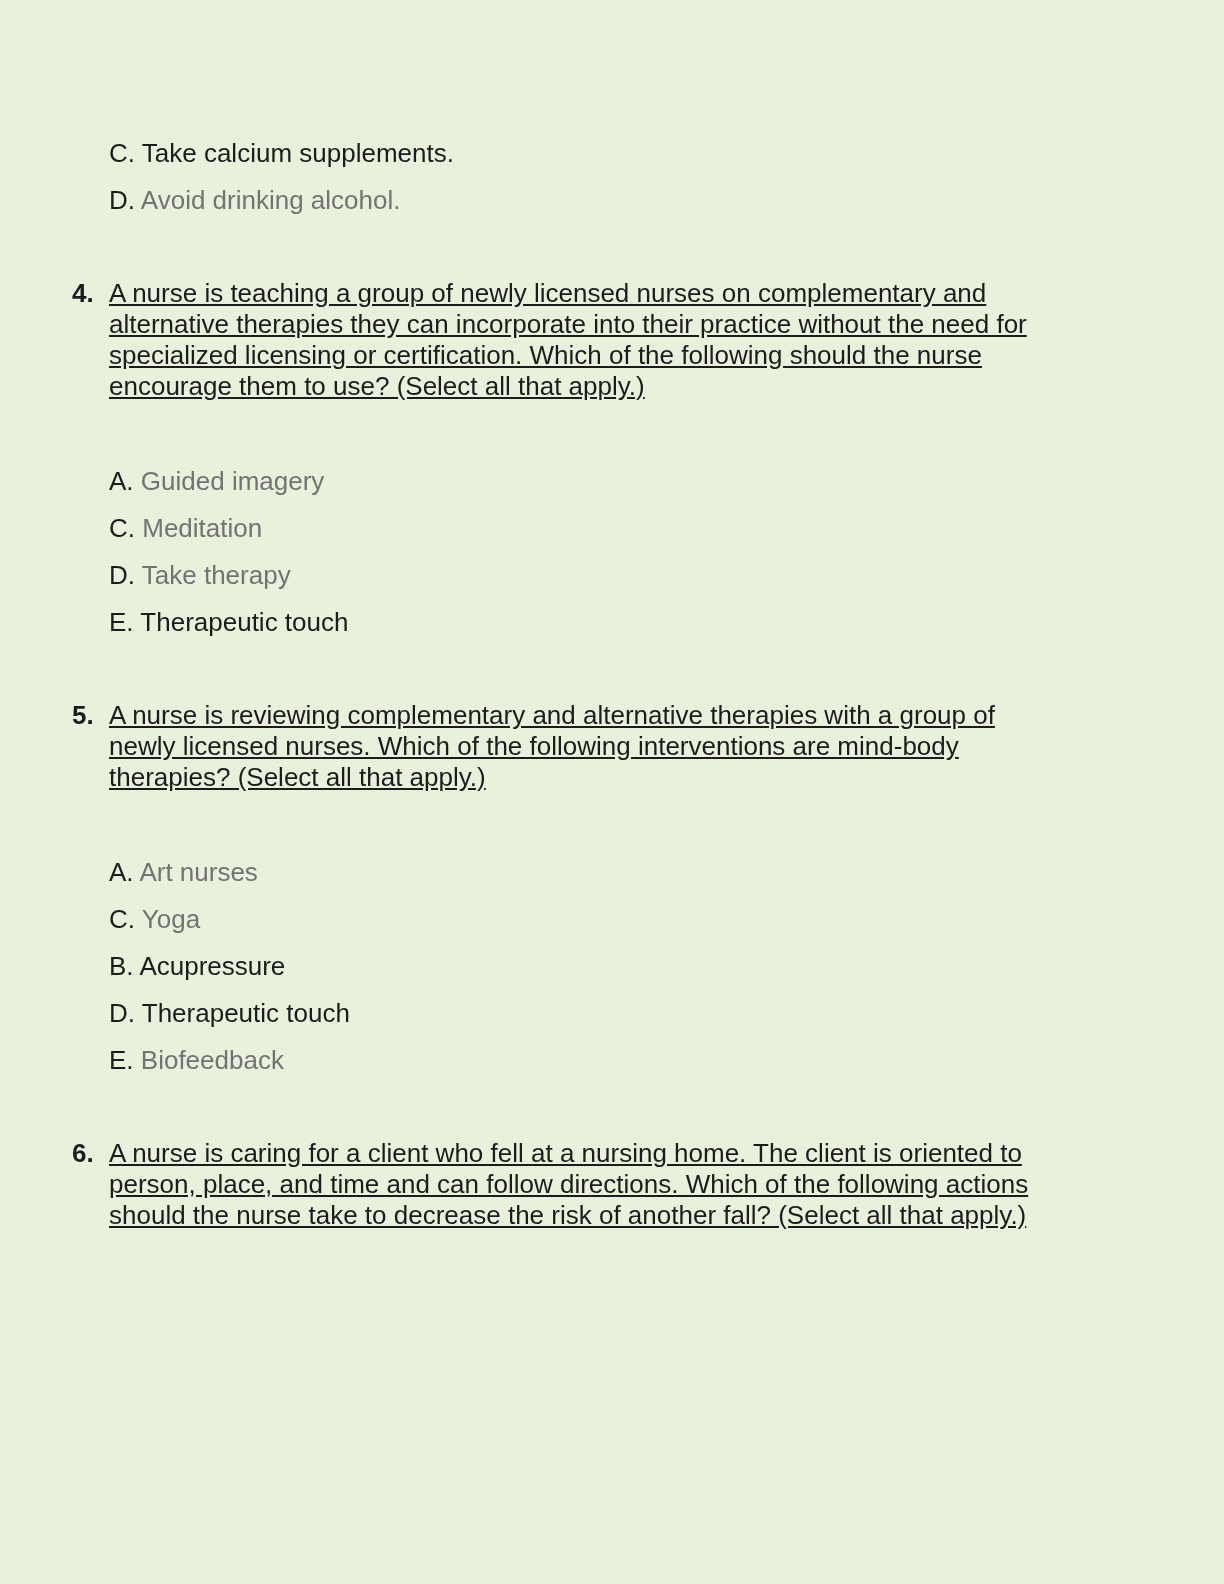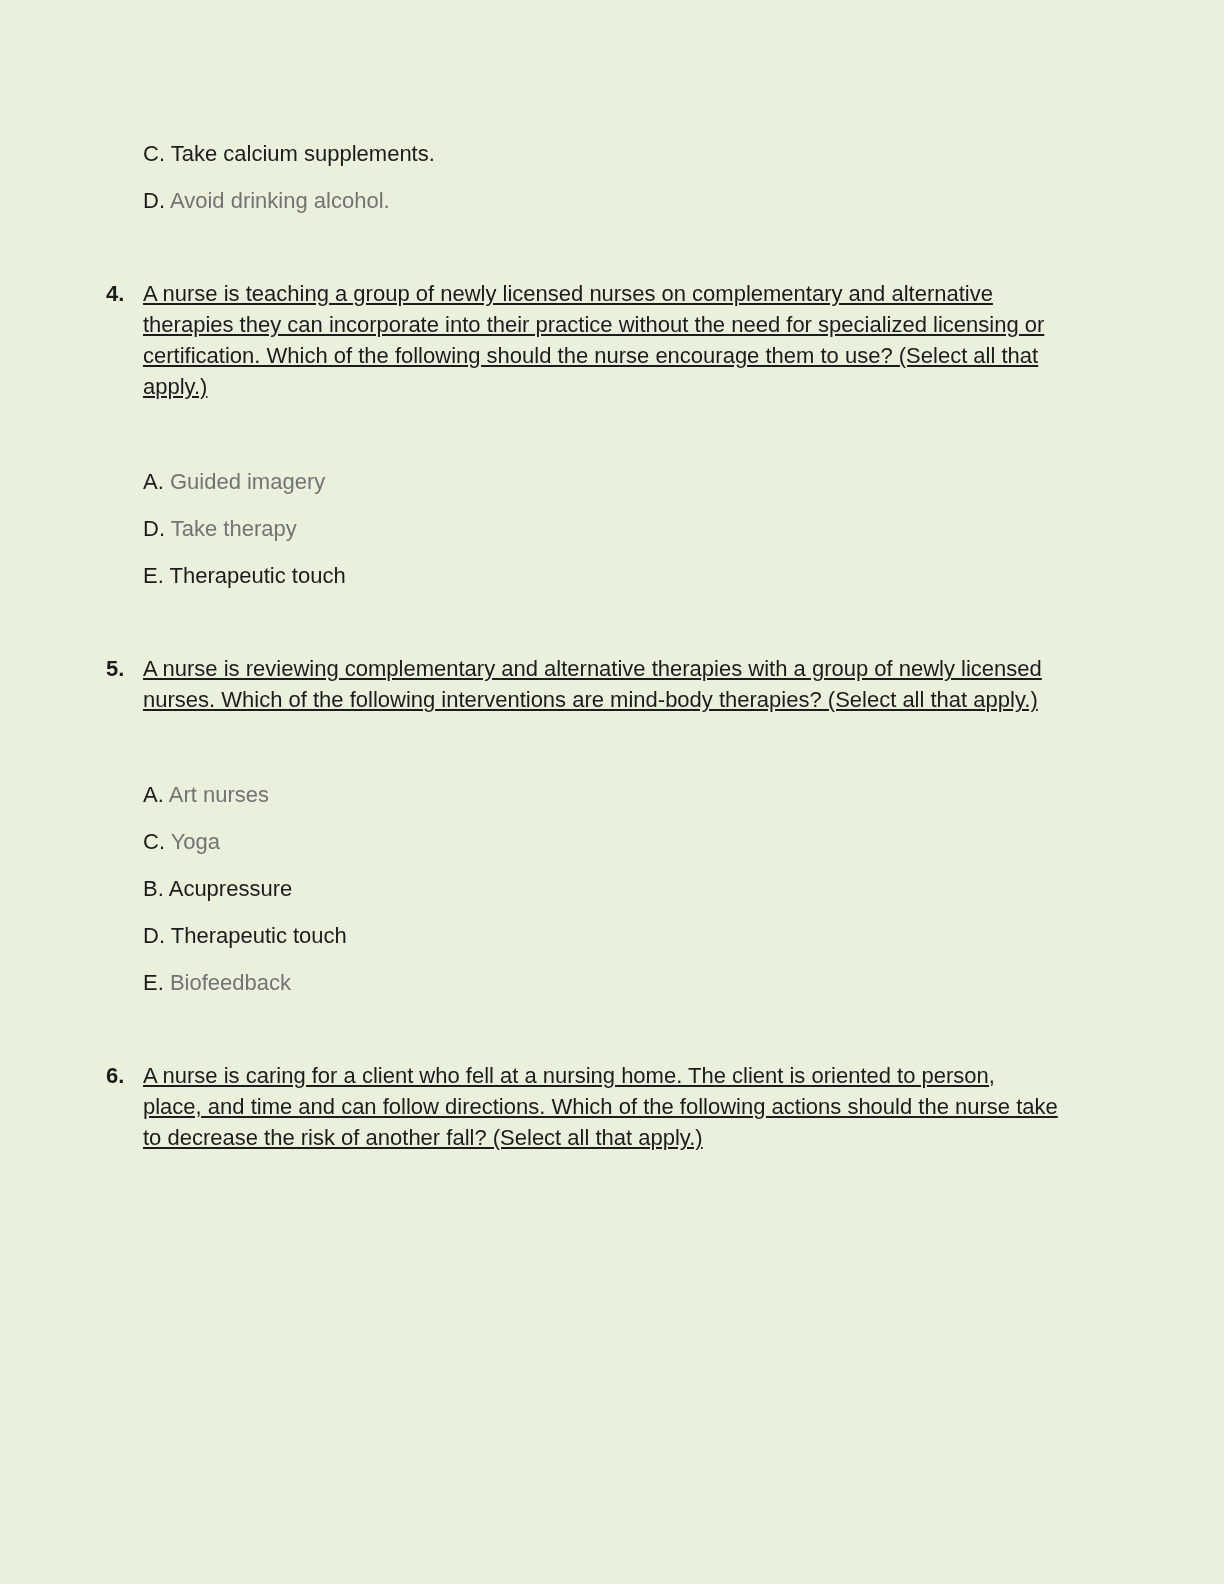--- a/index.html
+++ b/index.html
@@ -13,23 +13,23 @@
   .page {
     position: relative;
     width: 1224px;
     height: 1584px;
     background: #e9f0dc;
     overflow: hidden;
     box-sizing: border-box;
   }
   .doc-body {
     box-sizing: border-box;
-    padding: 138px 166px 0 106px;
+    padding: 138px 166px 0 72px;
     color: #1c1c1c;
-    font-size: 22px;
+    font-size: 26px;
     line-height: 31px;
   }
   .options {
     margin-left: 37px;
   }
   .option {
     margin-bottom: 16px;
     white-space: nowrap;
   }
   .option .letter {
@@ -66,20 +66,21 @@
       <div class="options">
         <div class="option"><span class="letter">C.</span> <span class="option-text">Take calcium supplements.</span></div>
         <div class="option"><span class="letter">D.</span> <span class="option-text highlight">Avoid drinking alcohol.</span></div>
       </div>
       <div class="question">
         <span class="qnum">4.</span>
         <div class="qtext">A nurse is teaching a group of newly licensed nurses on complementary and alternative therapies they can incorporate into their practice without the need for specialized licensing or certification. Which of the following should the nurse encourage them to use? (Select all that apply.)</div>
       </div>
       <div class="options">
         <div class="option"><span class="letter">A.</span> <span class="option-text highlight">Guided imagery</span></div>
+        <div class="option"><span class="letter">C.</span> <span class="option-text highlight">Meditation</span></div>
         <div class="option"><span class="letter">D.</span> <span class="option-text highlight">Take therapy</span></div>
         <div class="option"><span class="letter">E.</span> <span class="option-text">Therapeutic touch</span></div>
       </div>
       <div class="question">
         <span class="qnum">5.</span>
         <div class="qtext">A nurse is reviewing complementary and alternative therapies with a group of newly licensed nurses. Which of the following interventions are mind-body therapies? (Select all that apply.)</div>
       </div>
       <div class="options">
         <div class="option"><span class="letter">A.</span> <span class="option-text highlight">Art nurses</span></div>
         <div class="option"><span class="letter">C.</span> <span class="option-text highlight">Yoga</span></div>

